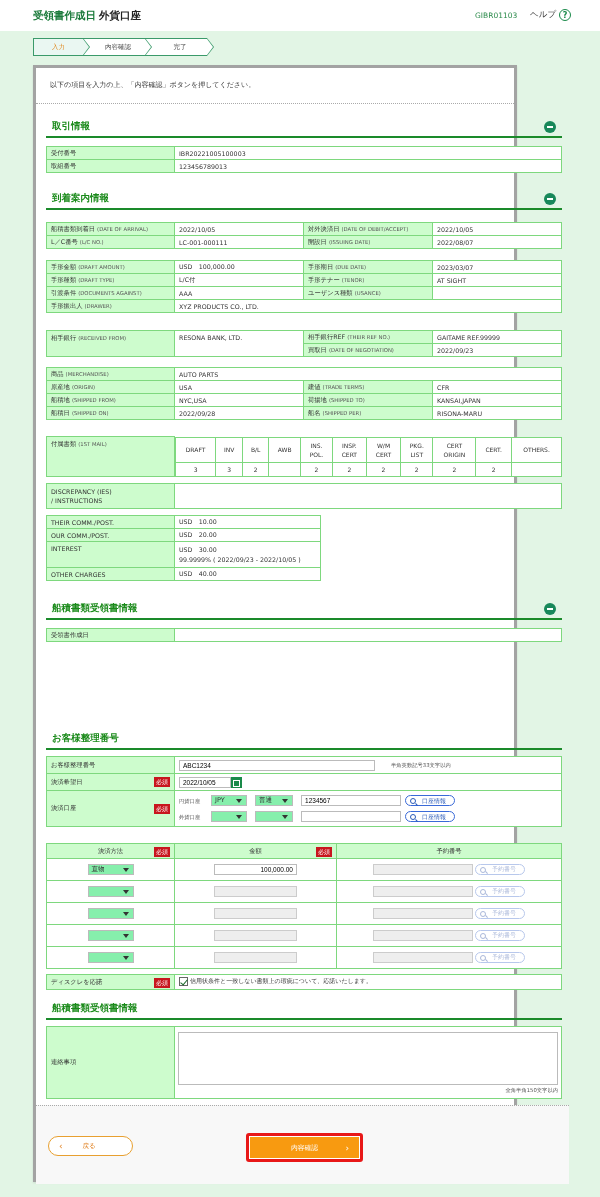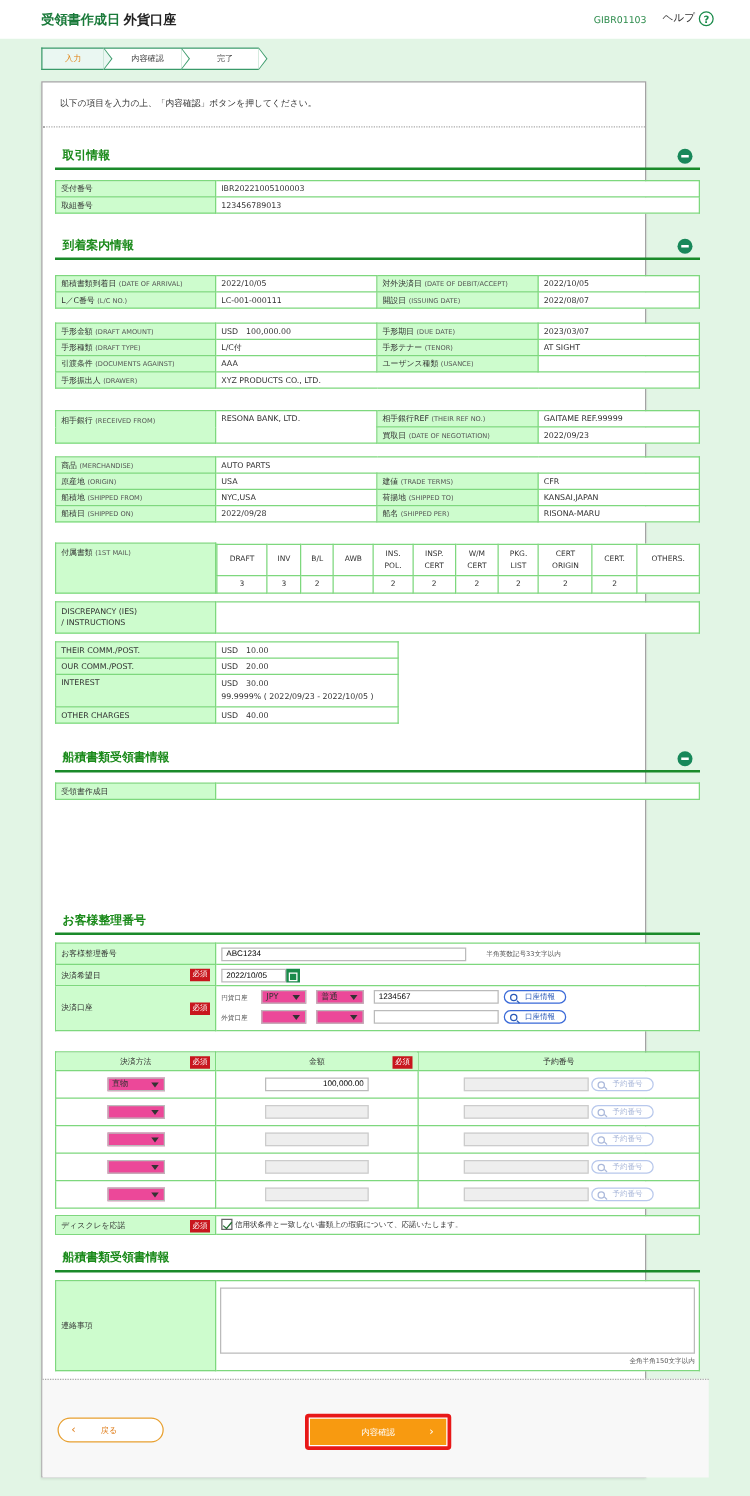--- a/index.html
+++ b/index.html
@@ -10,40 +10,40 @@
 .screen-id{position:absolute;left:475px;top:11px;font-size:7.5px;color:#2a8a4a;}
 .help{position:absolute;left:530px;top:9px;font-size:8.5px;color:#333;display:flex;align-items:center;gap:3px;}
 .help-icon{width:12px;height:12px;border:1.6px solid #1a8a4a;border-radius:50%;font-size:8px;font-weight:bold;color:#1a8a4a;display:flex;align-items:center;justify-content:center;}
 .steps{position:absolute;left:33px;top:38px;height:18px;display:flex;align-items:center;}
 .step{position:relative;height:18px;width:50px;display:flex;align-items:center;justify-content:center;font-size:6.5px;color:#444;background:#fff;border-top:1px solid #3a9a6a;border-bottom:1px solid #3a9a6a;}
 .step.first{border-left:1px solid #3a9a6a;background:#eaf7f2;color:#e08010;width:50px;}
 .step .arr{position:absolute;right:-7px;top:-1px;width:0;height:0;border-top:9px solid transparent;border-bottom:9px solid transparent;border-left:7px solid #3a9a6a;z-index:2;}
 .step .arr2{position:absolute;right:-6px;top:0;width:0;height:0;border-top:8px solid transparent;border-bottom:8px solid transparent;border-left:6px solid #fff;z-index:3;}
 .step.first .arr2{border-left-color:#eaf7f2;}
 .step+.step{padding-left:8px;width:62px;}
-.card{position:absolute;left:33px;top:65px;width:484px;height:1117px;background:#fff;border:1px solid #a3a3a3;box-shadow:0 1px 2px rgba(0,0,0,.1);}
+.card{position:absolute;left:33px;top:65px;width:484px;height:1117px;background:#fff;border:3px solid #a3a3a3;box-shadow:0 1px 2px rgba(0,0,0,.1);}
 .intro{position:absolute;left:14px;top:12px;font-size:7px;color:#333;}
 .dots{position:absolute;left:0;width:100%;border-top:1px dotted #aaa;}
 .sec{position:absolute;left:10px;width:516px;}
 .sec-h{height:20px;border-bottom:2px solid #1a8a2a;position:relative;}
 .sec-title{position:absolute;left:6px;top:2px;font-size:9.5px;font-weight:bold;color:#1a8a1a;}
 .toggle{position:absolute;right:6px;top:3px;width:12px;height:12px;border-radius:50%;background:#18885a;}
 .toggle::after{content:"";position:absolute;left:3px;top:5px;width:6px;height:2px;background:#fff;}
 table.kv{border-collapse:collapse;width:100%;}
 table.kv td{border:1.5px solid #7ed87e;height:13px;padding:0 4px;font-size:6.3px;vertical-align:middle;}
 td.l{background:#cdfccd;color:#333;}
 td.v{background:#fff;color:#333;font-size:6.8px;}
 .small{font-size:5.3px;color:#555;}
 .block{position:absolute;}
 table.docs{border-collapse:collapse;}
 table.docs td{border:1.5px solid #7ed87e;text-align:center;font-size:6px;background:#fff;}
 .req{display:inline-block;background:#c8161e;color:#fff;font-size:6px;padding:1px 2px;line-height:8px;}
 .inp{display:inline-block;height:11px;border:1px solid #bbb;background:#fff;font-size:6.5px;padding:0 3px;line-height:9px;vertical-align:middle;}
 .inp.dis{background:#eee;border-color:#ccc;}
-.sel{display:inline-block;height:11px;border:1px solid #bbb;background:#ec4899;font-size:6.5px;padding:0 3px;line-height:9px;position:relative;vertical-align:middle;}
+.sel{display:inline-block;height:11px;border:1px solid #bbb;background:#86efac;font-size:6.5px;padding:0 3px;line-height:9px;position:relative;vertical-align:middle;}
 .sel .caret{position:absolute;right:4px;top:3px;width:0;height:0;border-left:3px solid transparent;border-right:3px solid transparent;border-top:4px solid #333;}
 .pill{display:inline-flex;align-items:center;gap:6px;height:11px;border:1px solid #3a6ad8;border-radius:6px;font-size:6px;color:#2a5ab8;padding:0 8px 0 4px;vertical-align:middle;background:#fff;}
 .pill.dis{border-color:#b8c8ec;color:#aab8da;}
 .mag{width:6px;height:6px;border:1.2px solid currentColor;border-radius:50%;position:relative;}
 .mag::after{content:"";position:absolute;right:-3px;bottom:-2px;width:3px;height:1.2px;background:currentColor;transform:rotate(45deg);}
 .cal{display:inline-block;width:11px;height:11px;background:#1a8a4a;vertical-align:middle;position:relative;}
 .cal::after{content:"";position:absolute;left:2px;top:3px;width:5px;height:5px;border:1px solid #fff;}
 .chk{display:inline-block;width:9px;height:9px;border:1px solid #666;background:#fff;position:relative;vertical-align:middle;}
 .chk::after{content:"";position:absolute;left:2px;top:0px;width:3px;height:6px;border-right:1.5px solid #1a6a2a;border-bottom:1.5px solid #1a6a2a;transform:rotate(40deg);}
 .footer{position:absolute;left:0;top:1037px;width:533px;height:79px;background:#f8f8f8;border-top:1px dotted #aaa;}

